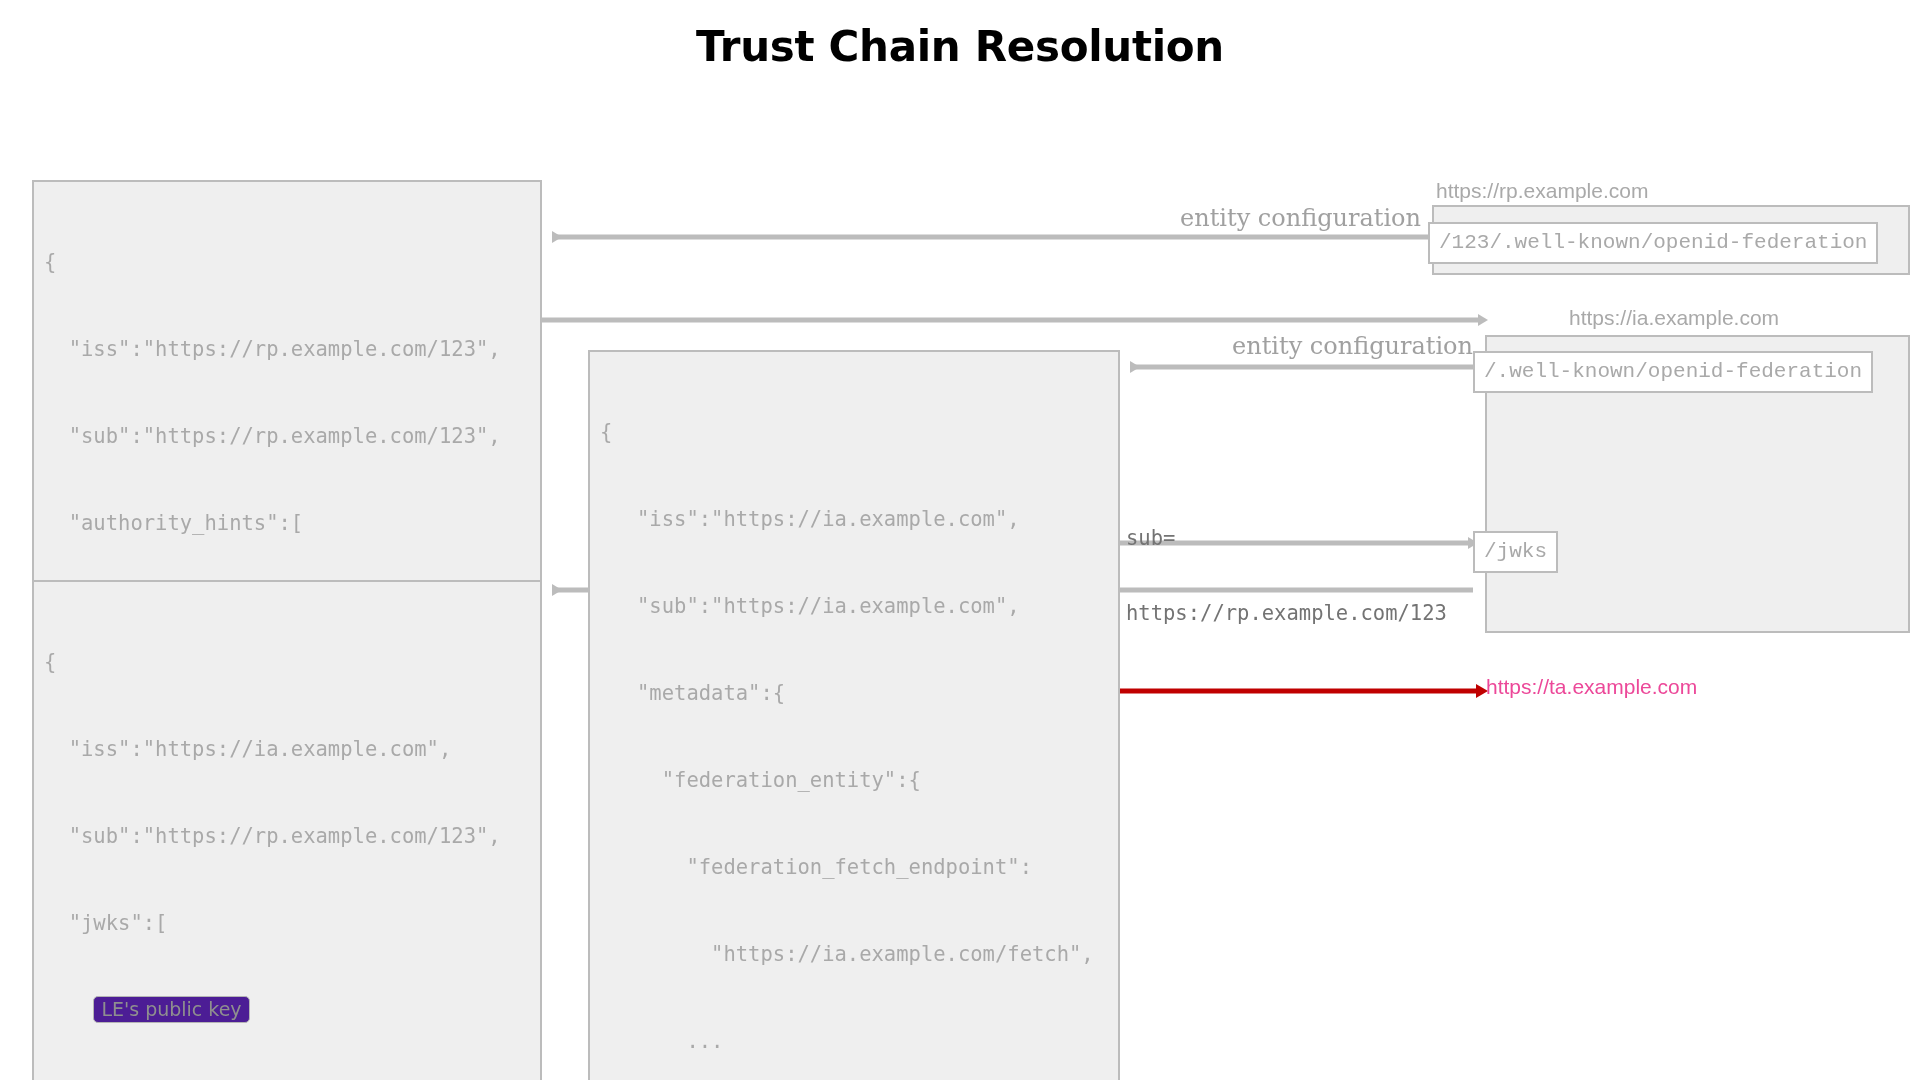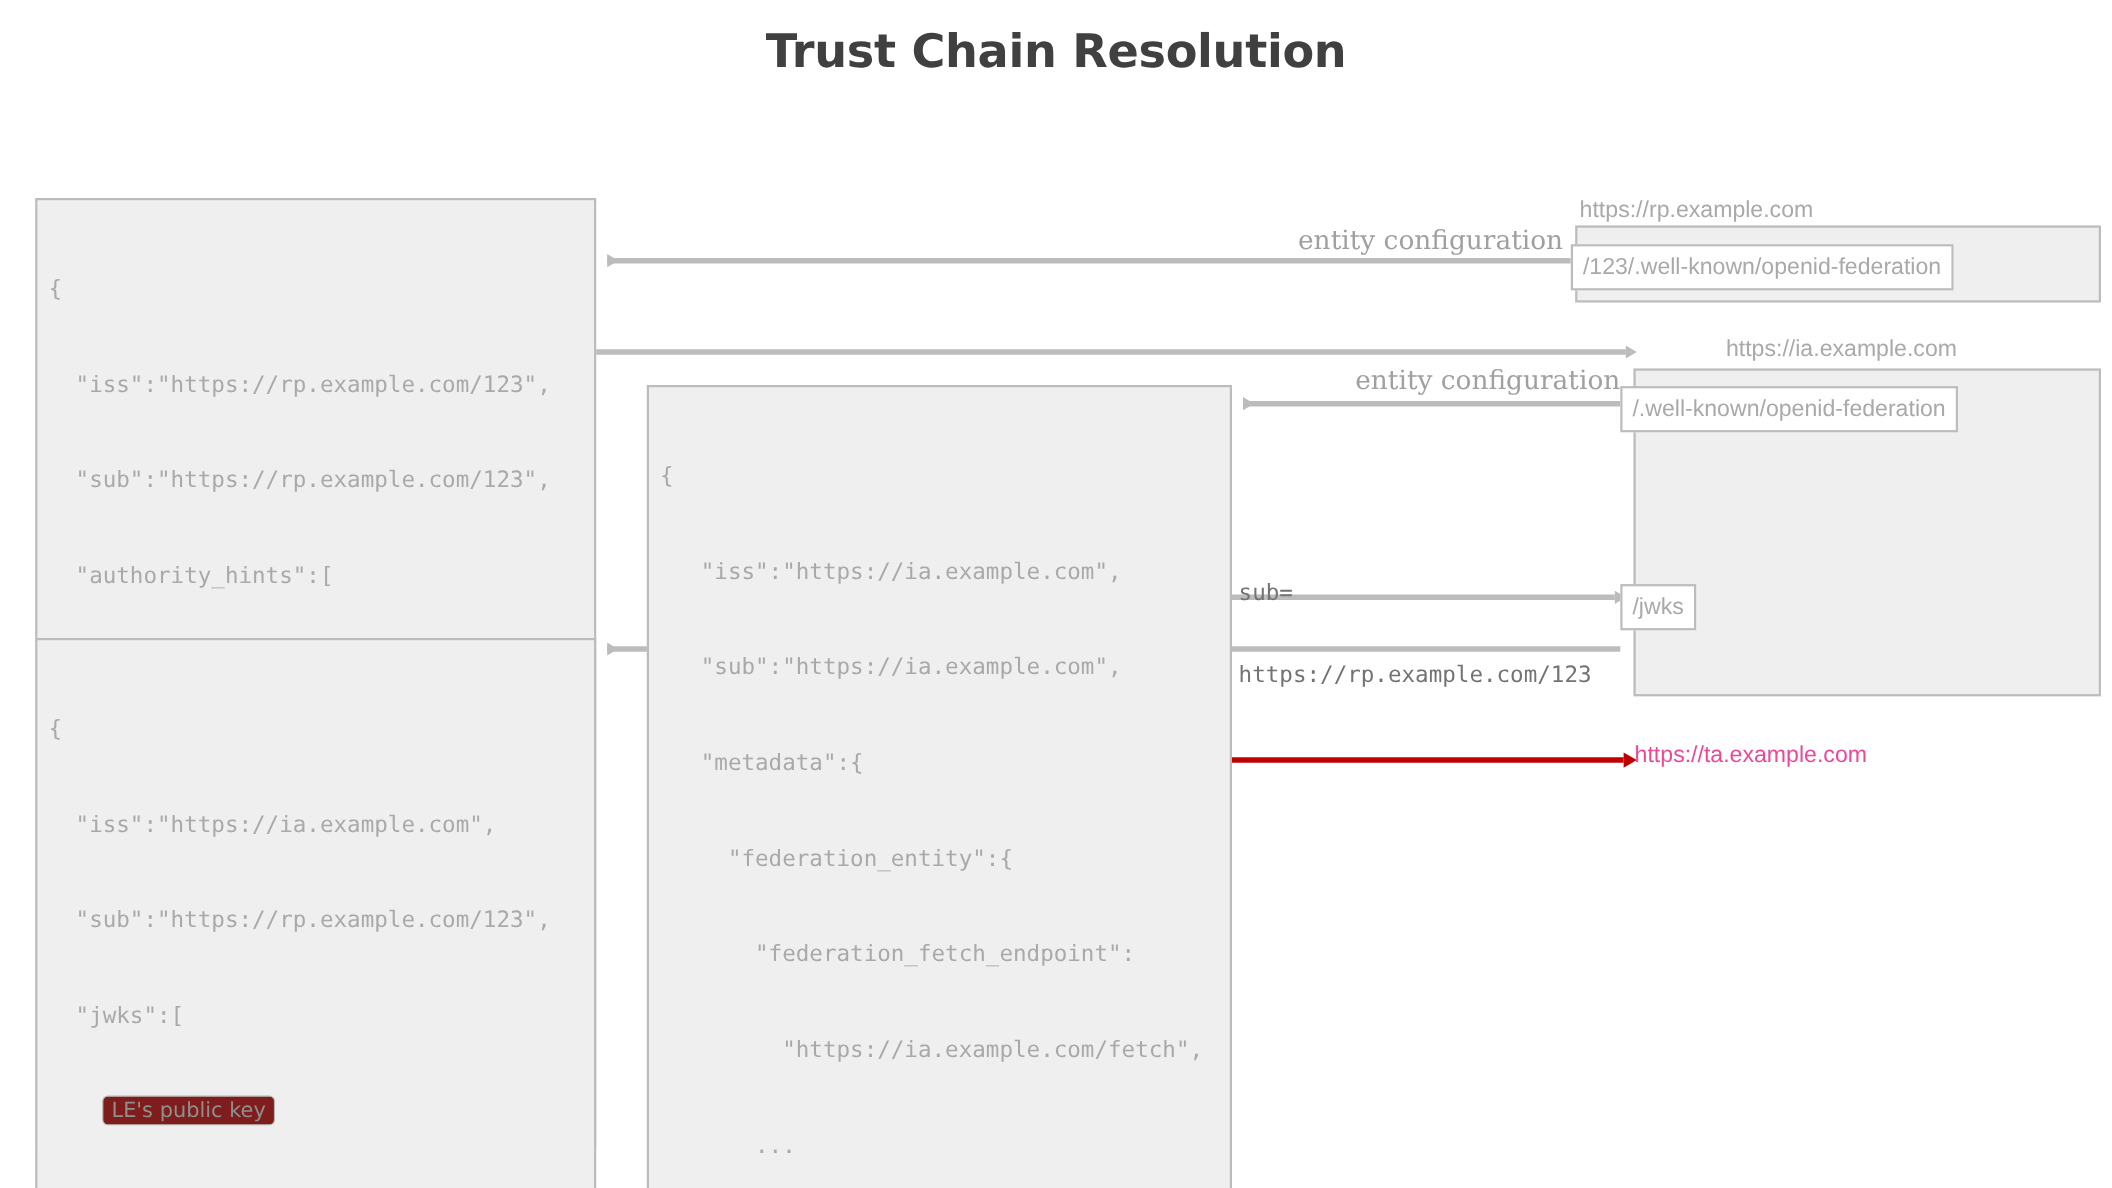--- a/index.html
+++ b/index.html
@@ -26,21 +26,21 @@
   .title {
     position: absolute;
     left: 0;
     top: 22px;
     width: 1920px;
     text-align: center;
     font-family: "DejaVu Sans", sans-serif;
     font-weight: bold;
     font-size: 42px;
     letter-spacing: -0.3px;
-    color: #404040;
+    color: #000000;
   }
 
   
   .codebox {
     position: absolute;
     background: #efefef;
     border: 2px solid #bcbcbc;
     box-sizing: border-box;
     font-family: "DejaVu Sans Mono", monospace;
     font-size: 20.5px;
@@ -56,21 +56,21 @@
   
   .keypill {
     display: inline-block;
     border: 1.5px solid #b5b5b5;
     border-radius: 5px;
     padding: 0px 7px;
     font-family: "DejaVu Sans", sans-serif;
     font-size: 19px;
     line-height: 25px;
     color: #8f8f8f;
-    background: #7f1d1d;
+    background: #4c1d95;
     vertical-align: 2px;
   }
 
   
   #box-rp-ec  { left: 32px;  top: 180px; width: 510px; }
   
   #box-ia-ec  { left: 588px; top: 350px; width: 532px; }
   
   #box-sub-st { left: 32px;  top: 580px; width: 510px; }
 
@@ -97,21 +97,21 @@
   #label-rp-host { left: 1436px; top: 178px; }
   #label-ia-host { left: 1569px; top: 305px; }
   #label-ta-host { left: 1486px; top: 674px; color:#ec4899; }
 
   
   .endpoint {
     position: absolute;
     background: #ffffff;
     border: 2px solid #bcbcbc;
     box-sizing: border-box;
-    font-family: Liberation Sans, sans-serif;
+    font-family: Liberation Mono, monospace;
     font-size: 21px;
     line-height: 26px;
     color: #a9a9a9;
     white-space: pre;
     padding: 6px 9px;
     z-index: 7;
   }
   #ep-rp-wellknown { left: 1428px; top: 222px; }
   #ep-ia-wellknown { left: 1473px; top: 351px; text-align: right; }
   #ep-ia-fetch     { left: 1473px; top: 531px; }

